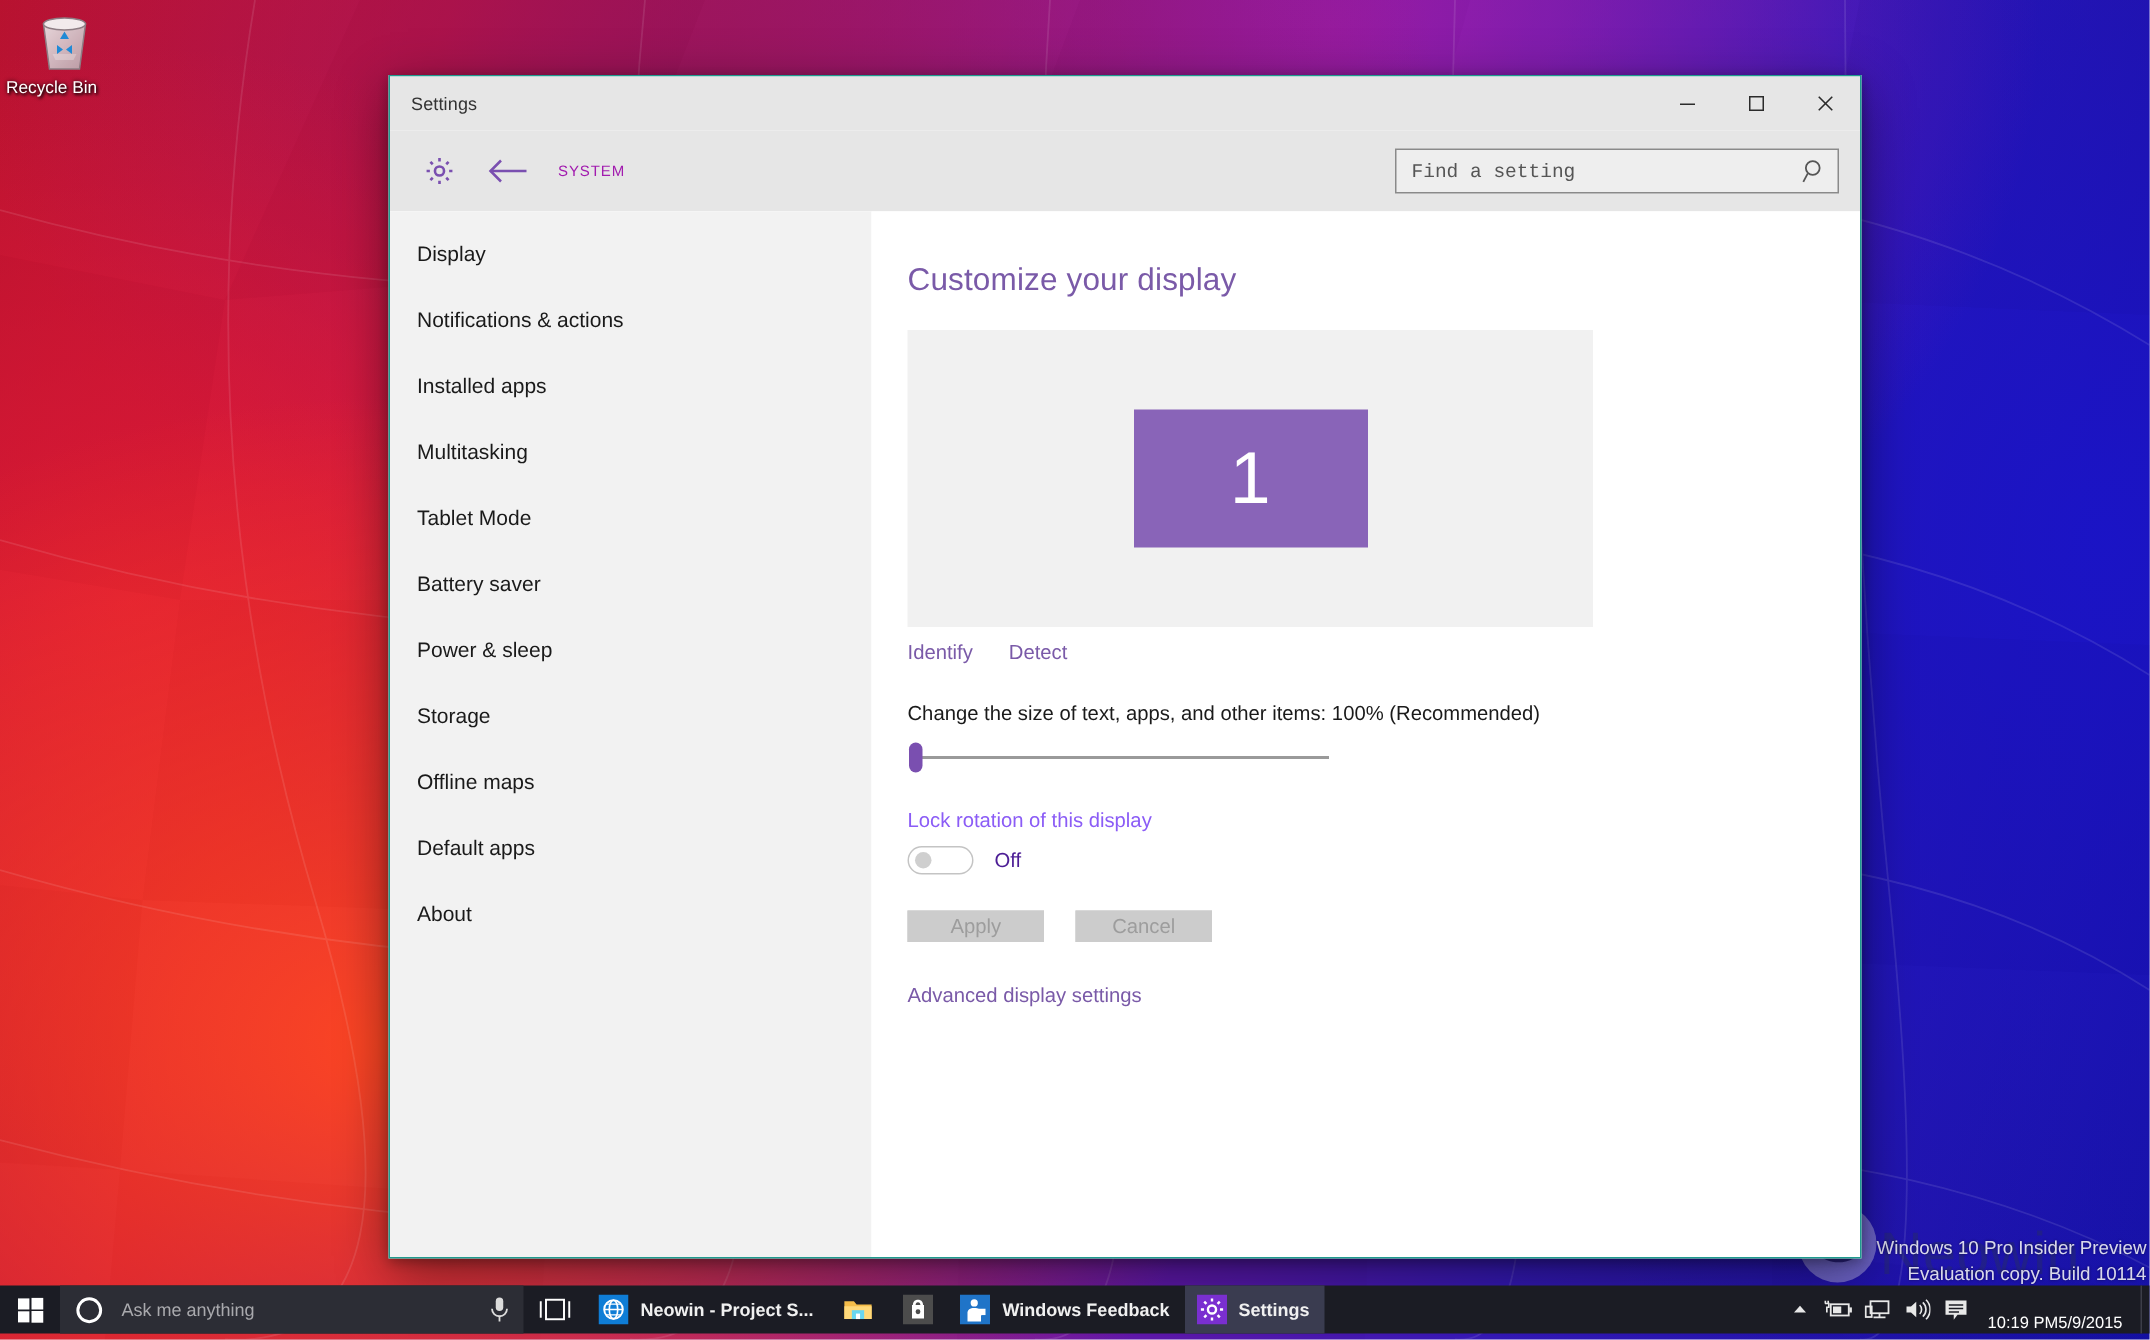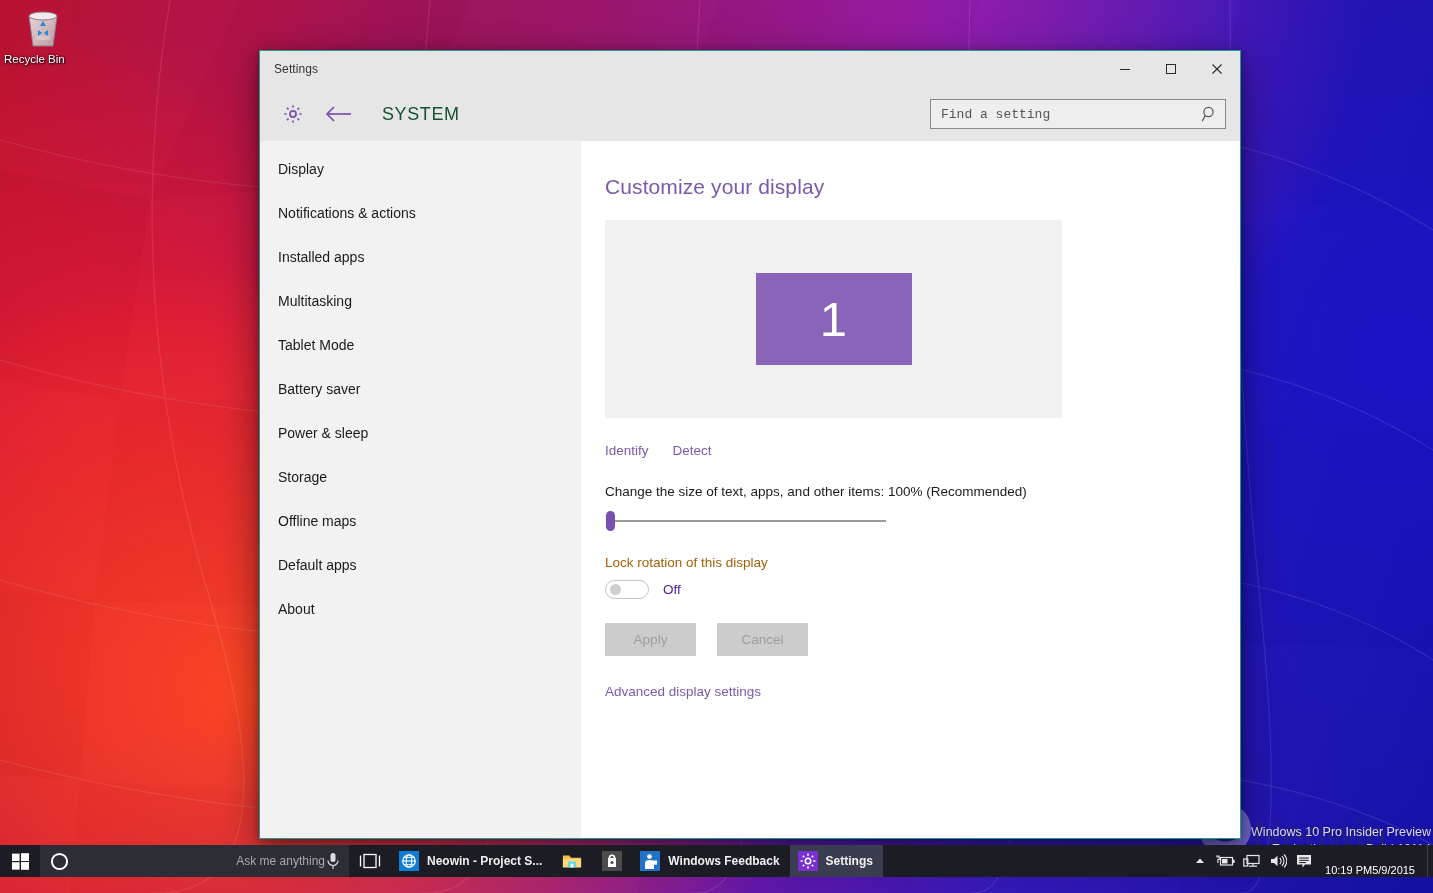--- a/index.html
+++ b/index.html
@@ -80,21 +80,21 @@
   
   #settings-header {
     height: 54px; background: #e6e6e6;
     display: flex; align-items: center;
     flex: 0 0 54px;
     padding: 0 14px 0 16px;
   }
   #gear-button { width: 34px; height: 34px; display:flex; align-items:center; justify-content:center; }
   #back-button { width: 38px; height: 34px; display:flex; align-items:center; justify-content:center; margin-left: 10px; }
   #page-heading-system {
-    font-size: 18px; color: #14532d; margin-left: 24px; letter-spacing: .6px;
+    font-size: 10px; color: #a21caf; margin-left: 14px; letter-spacing: .6px;
   }
   #settings-header .hspacer { flex: 1; }
   #search-box {
     width: 296px; height: 30px;
     background: #eeeeee; border: 1px solid #8a8a8a;
     display: flex; align-items: center;
     padding: 0 6px 0 10px;
   }
   #search-input {
     flex: 1; border: 0; outline: 0; background: transparent;
@@ -129,21 +129,21 @@
   }
   #monitor-preview {
     width: 457px; height: 198px; background: #f1f1f1;
     display: flex; align-items: center; justify-content: center;
   }
   #monitor-tile {
     width: 156px; height: 92px; background: #8964b8;
     display: flex; align-items: center; justify-content: center;
     color: #ffffff; font-size: 49px; font-weight: 300; line-height: 1;
   }
-  #display-links { margin-top: 25px; display: flex; gap: 24px; }
+  #display-links { margin-top: 9px; display: flex; gap: 24px; }
   .link {
     color: #7a5aa8; font-size: 13.5px; cursor: pointer;
   }
 
   #scale-label {
     margin-top: 26px; font-size: 13.5px; color: #1a1a1a;
   }
   #scale-slider {
     margin-top: 12px; width: 281px; height: 20px;
     position: relative;
@@ -151,52 +151,51 @@
   #scale-track {
     position: absolute; left: 6px; right: 0; top: 9px; height: 2px;
     background: #9a9a9a;
   }
   #scale-thumb {
     position: absolute; left: 1px; top: 0px;
     width: 9px; height: 20px; border-radius: 5px; background: #7a4fb0;
   }
 
   #rotation-label {
-    margin-top: 24px; font-size: 13.5px; color: #a16207;
+    margin-top: 24px; font-size: 13.5px; color: #8b5cf6;
   }
   #rotation-row { margin-top: 10px; display: flex; align-items: center; gap: 14px; }
   #rotation-toggle {
     width: 44px; height: 19px; border-radius: 10px;
     border: 1px solid #c4c4c4; background: #ffffff;
     display: flex; align-items: center;
   }
   #rotation-toggle .knob {
     width: 11px; height: 11px; border-radius: 50%;
     background: #cfcfcf; margin-left: 4px;
   }
   #rotation-state { font-size: 13.5px; color: #4c1d95; }
 
   #button-row { margin-top: 24px; display: flex; gap: 21px; }
   .flat-button {
-    min-width: 91px; height: 33px; padding: 0 14px;
+    min-width: 91px; height: 21px; padding: 0 14px;
     background: #cccccc; border: 1px solid #cccccc;
     color: #9d9d9d; font-size: 13.5px;
     font-family: "Liberation Sans", sans-serif;
     display: flex; align-items: center; justify-content: center;
   }
   #advanced-link { margin-top: 28px; font-size: 13.5px; }
 
   
   #taskbar {
-    position: absolute; left: 0; bottom: 16px;
+    position: absolute; left: 0; bottom: 4px;
     width: 1433px; height: 32px;
     background: #1b1c24;
     display: flex; align-items: center;
     color: #ffffff;
-    text-align: right;
   }
   #start-button {
     width: 40px; height: 32px; display: flex;
     align-items: center; justify-content: center;
   }
   #cortana-box {
     width: 309px; height: 32px; background: #2c2d35;
     display: flex; align-items: center; padding: 0 8px 0 10px;
   }
   #cortana-ring { width: 19px; height: 19px; flex: 0 0 19px; }

